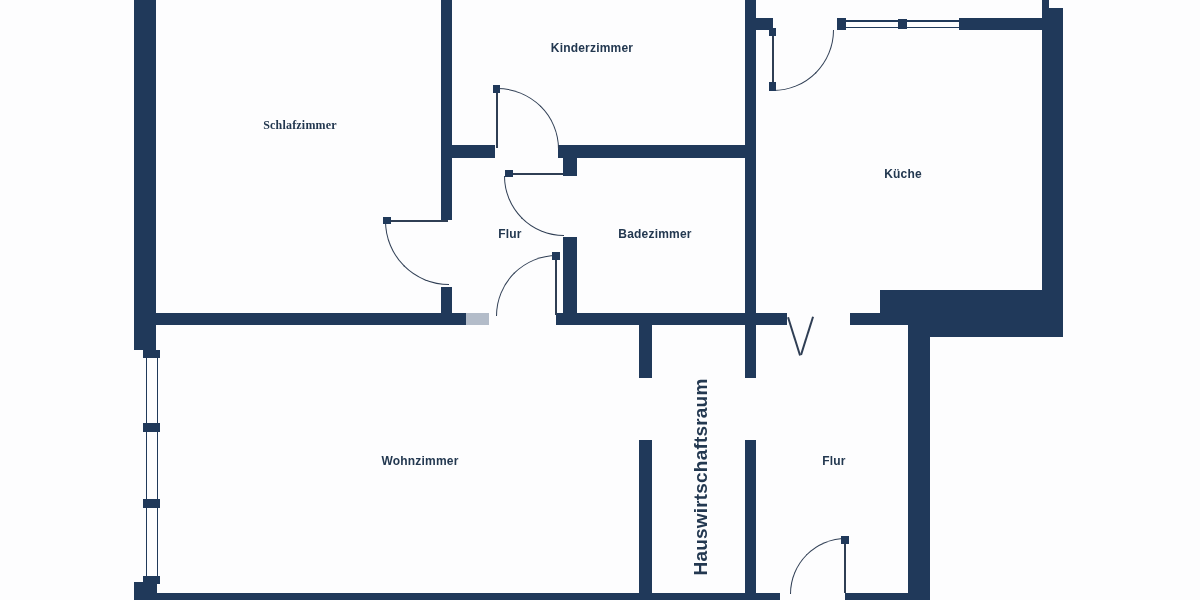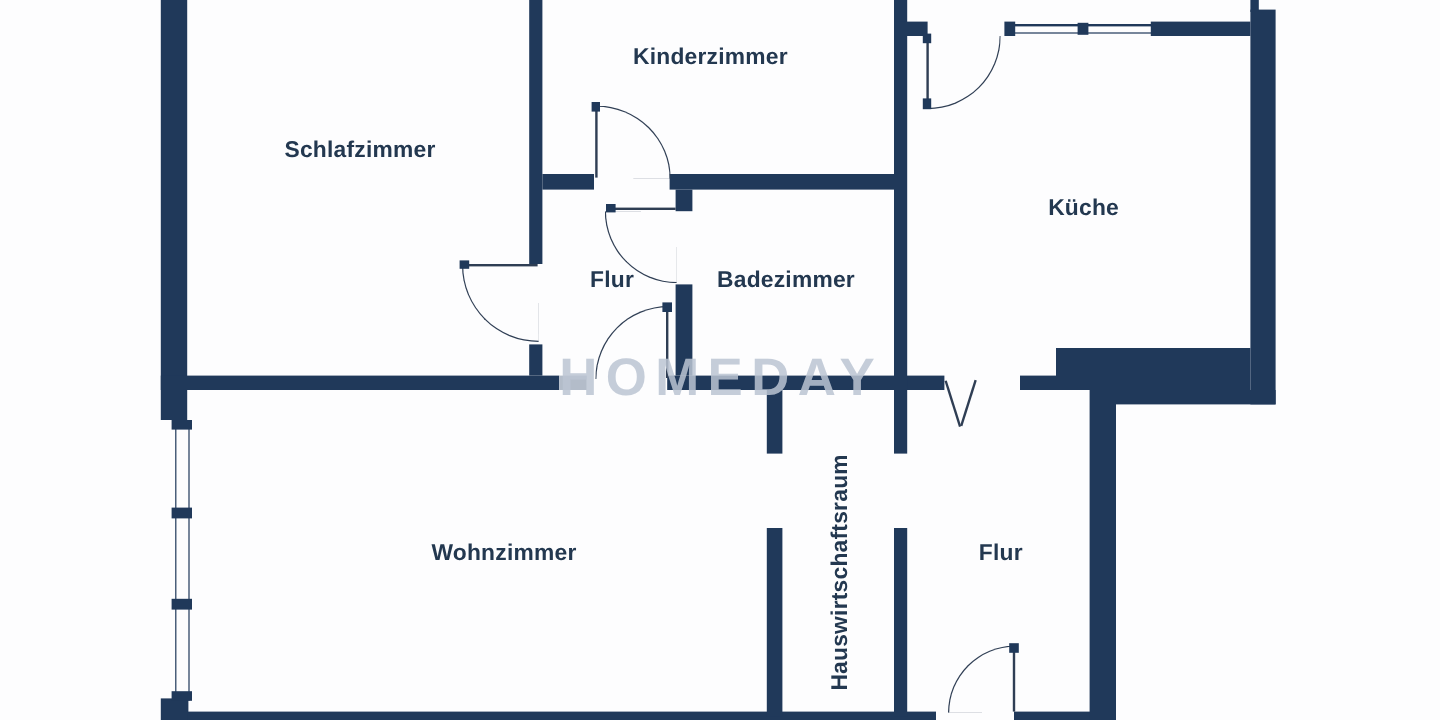--- a/index.html
+++ b/index.html
@@ -5,21 +5,21 @@
   html,body{margin:0;padding:0;background:#fff;}
   #plan{
     position:relative;width:1200px;height:600px;overflow:hidden;
     background:var(--bg,#fdfdfe);
     font-family:"Liberation Sans",sans-serif;
   }
   .wall{position:absolute;background:var(--wall,#20395a);}
   .wall-light{position:absolute;background:#b3bcc9;}
   .lbl{
     position:absolute;transform:translate(-50%,-50%);
-    font-weight:700;font-size:19px;line-height:1;letter-spacing:.2px;
+    font-weight:700;font-size:12px;line-height:1;letter-spacing:.2px;
     color:var(--label,#233850);white-space:nowrap;z-index:20;
   }
   .lbl.vert{transform:translate(-50%,-50%) rotate(-90deg);font-size:19px;}
   .arc{position:absolute;z-index:15;background:transparent;border:0 solid var(--line,#2f3e54);}
   .arc.sw{border-left-width:1.5px;border-bottom-width:1.5px;border-bottom-left-radius:100%;}
   .arc.se{border-right-width:1.5px;border-bottom-width:1.5px;border-bottom-right-radius:100%;}
   .arc.ne{border-top-width:1.5px;border-right-width:1.5px;border-top-right-radius:100%;}
   .arc.nw{border-top-width:1.5px;border-left-width:1.5px;border-top-left-radius:100%;}
   .leaf{position:absolute;background:var(--line,#2f3e54);z-index:15;}
   .cap{position:absolute;background:var(--wall,#20395a);z-index:16;}
@@ -114,24 +114,23 @@
 
   <div class="arc nw" style="left:790px;top:538px;width:55px;height:55px;"></div>
   <div class="leaf" style="left:843.5px;top:538px;width:2.5px;height:55px;"></div>
   <div class="cap" style="left:841px;top:536px;width:8px;height:8px;"></div>
 
   <div>
     <div class="vline" style="left:789px;top:317px;width:40px;transform:rotate(72.5deg);"></div>
     <div class="vline" style="left:814px;top:317px;width:40px;transform:rotate(107.5deg);"></div>
   </div>
 
-  <div class="lbl" style="left:300px;top:125px;">Schlafzimmer</div>
+  <div class="lbl" style="left:300px;top:125px;font-family:Liberation Serif, serif;">Schlafzimmer</div>
   <div class="lbl" style="left:592px;top:48px;">Kinderzimmer</div>
   <div class="lbl" style="left:903px;top:174px;">Küche</div>
   <div class="lbl" style="left:510px;top:234px;">Flur</div>
   <div class="lbl" style="left:655px;top:234px;">Badezimmer</div>
   <div class="lbl" style="left:420px;top:461px;">Wohnzimmer</div>
   <div class="lbl vert" style="left:700px;top:477px;">Hauswirtschaftsraum</div>
   <div class="lbl" style="left:834px;top:461px;">Flur</div>
 
-  <div id="watermark">HOMEDAY</div>
 
 </div>
 
 </body></html>

